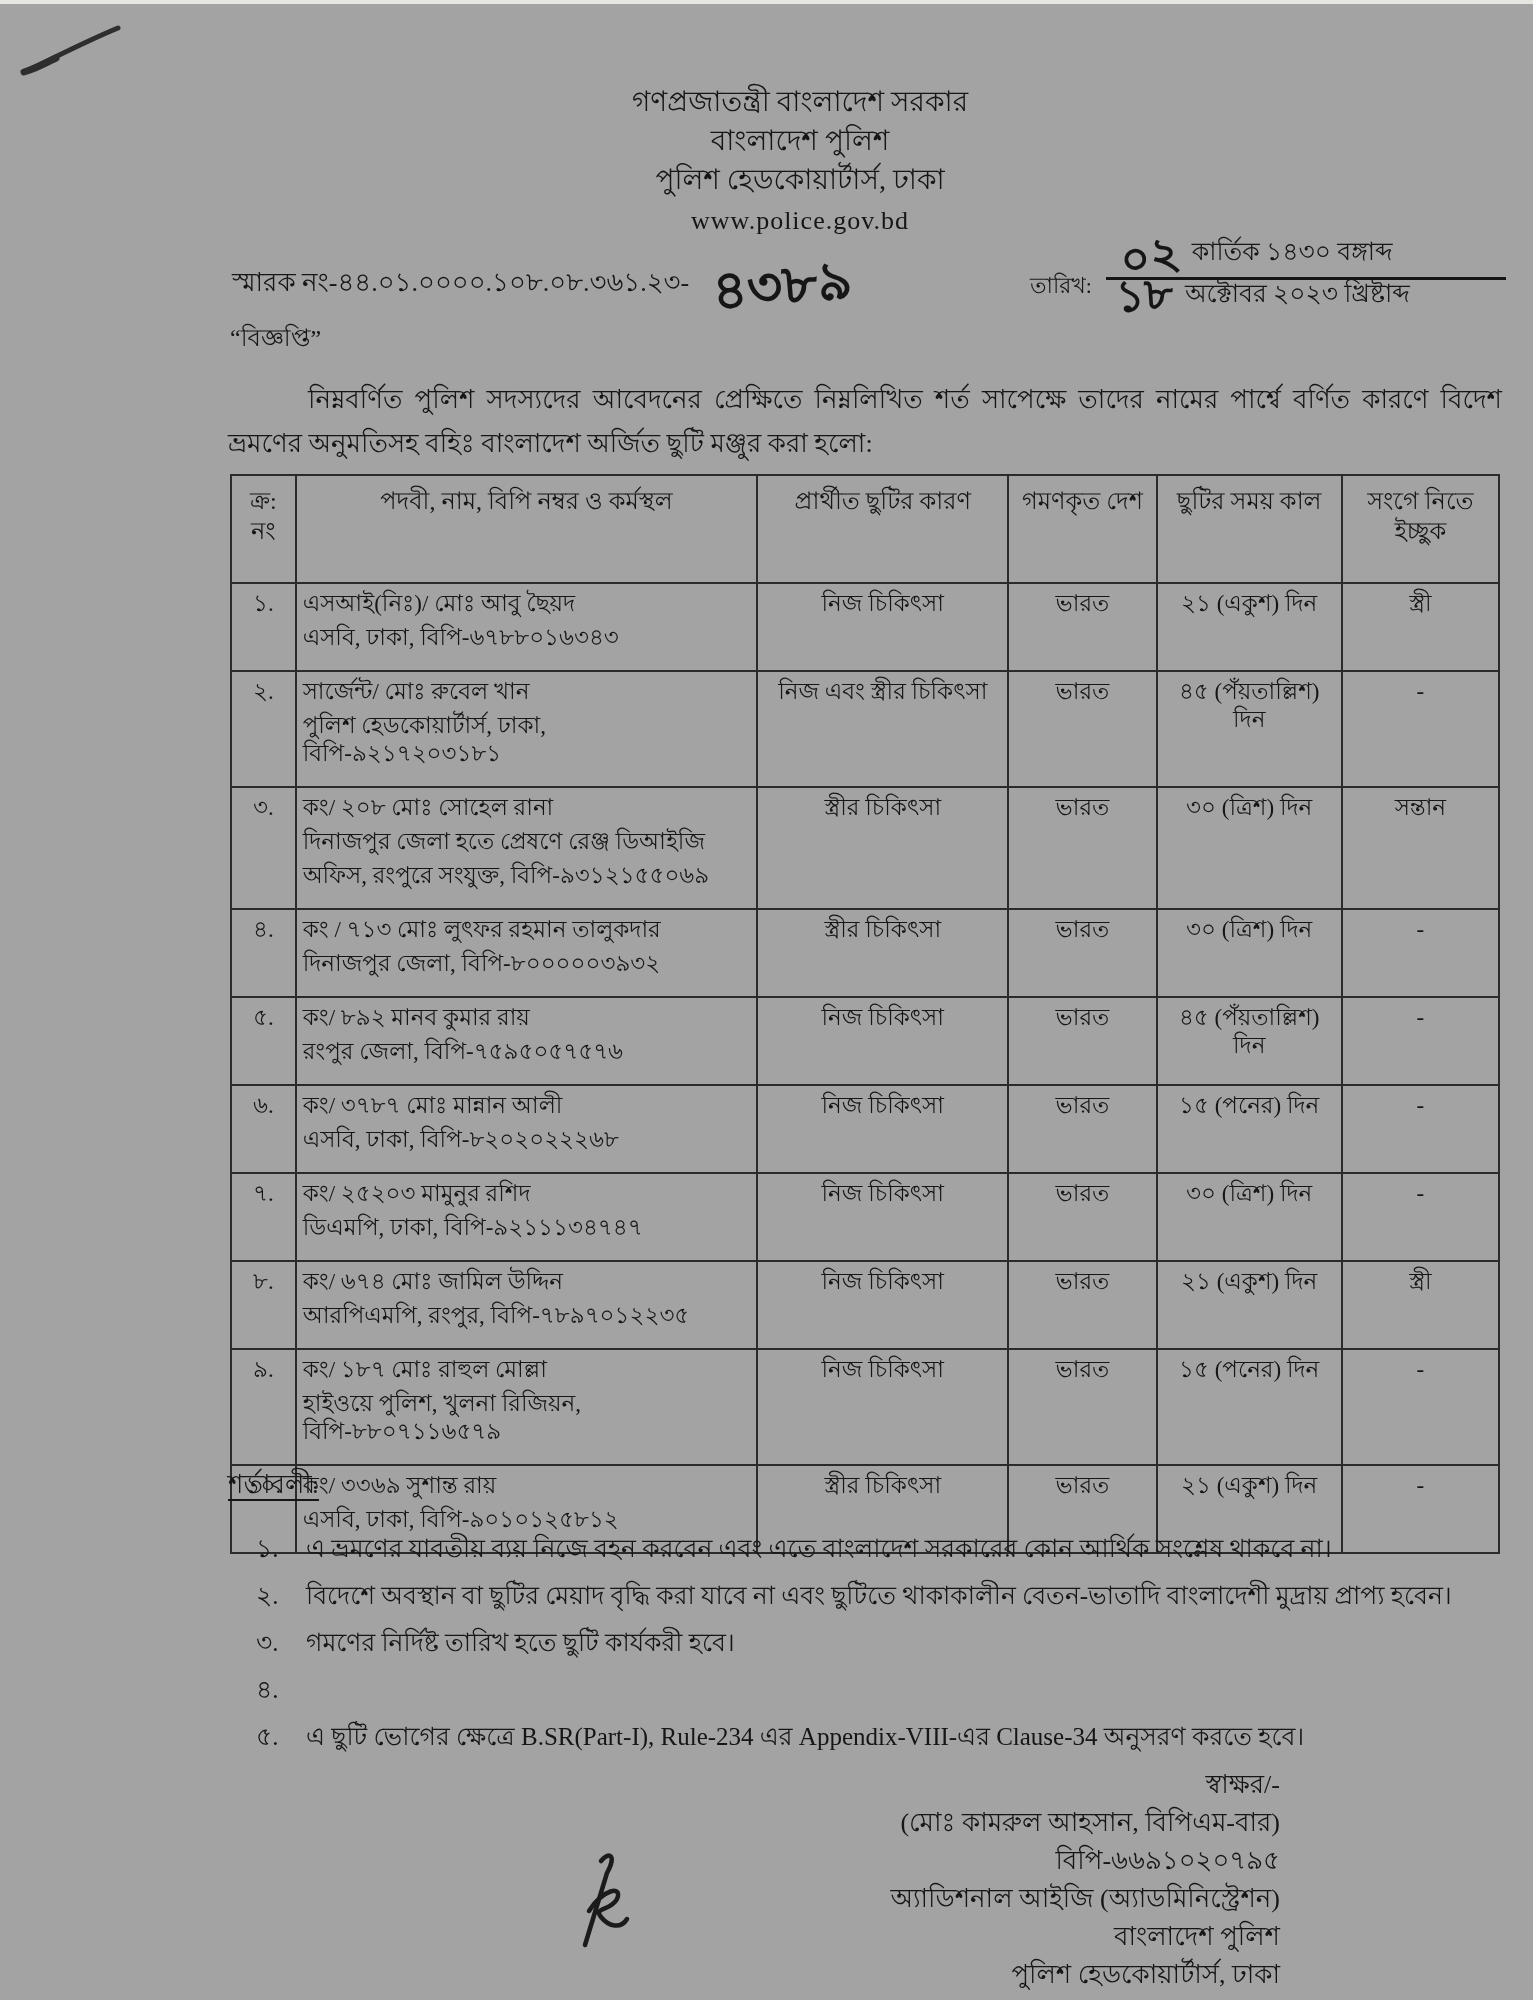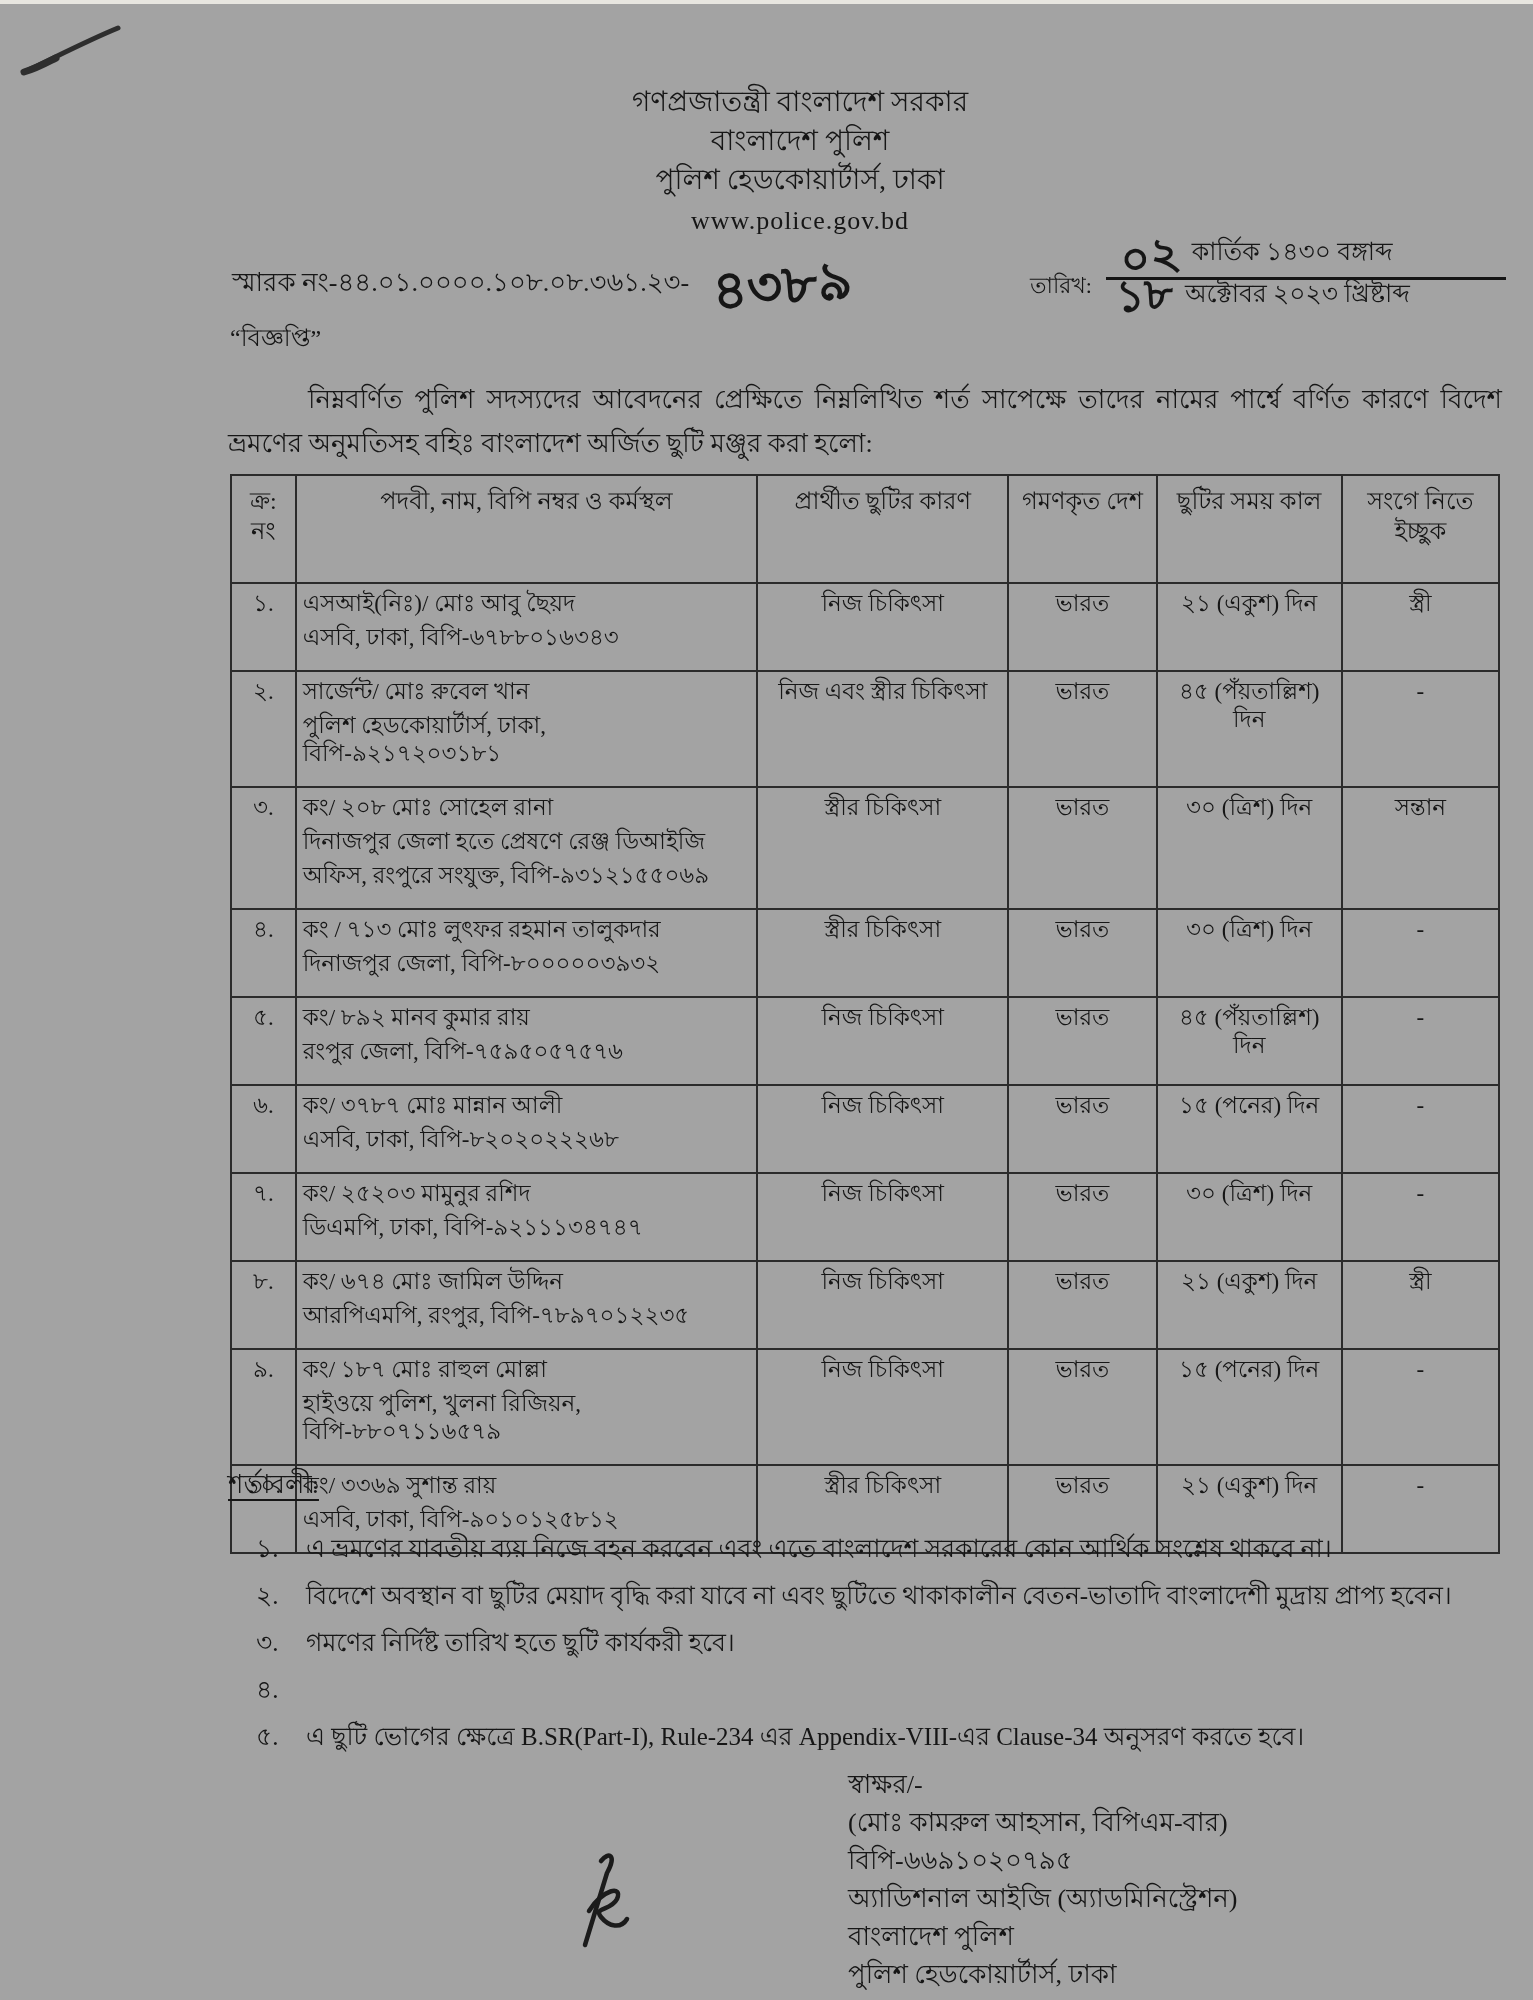--- a/index.html
+++ b/index.html
@@ -42,21 +42,21 @@
   td.post-cell{font-size:24px;text-align:left;padding-left:13px;}
   td.post-cell div{margin-bottom:6px;}
   col.w1{width:5.1%}col.w2{width:36.4%}col.w3{width:19.8%}
   col.w4{width:11.7%}col.w5{width:14.6%}col.w6{width:12.4%}
   
   .conditions{position:absolute;top:1460px;left:228px;width:1280px;}
   .cond-title{font-size:26px;text-decoration:underline;text-underline-offset:6px;margin-bottom:26px;font-family:Liberation Serif, serif;}
   .cond-item{display:flex;gap:16px;font-size:25px;line-height:30px;margin-bottom:17px;}
   .cond-num{min-width:34px;padding-left:28px;}
   
-  .signature{position:absolute;top:1762px;left:848px;width:432px;text-align:left;
+  .signature{position:absolute;top:1762px;left:848px;width:432px;text-align:right;
     font-size:26px;line-height:38px;}
   
   .corner-mark{position:absolute;top:14px;left:18px;}
   .k-mark{position:absolute;top:1845px;left:555px;}
 </style>
 </head>
 <body>
 
 <div class="page">
 

